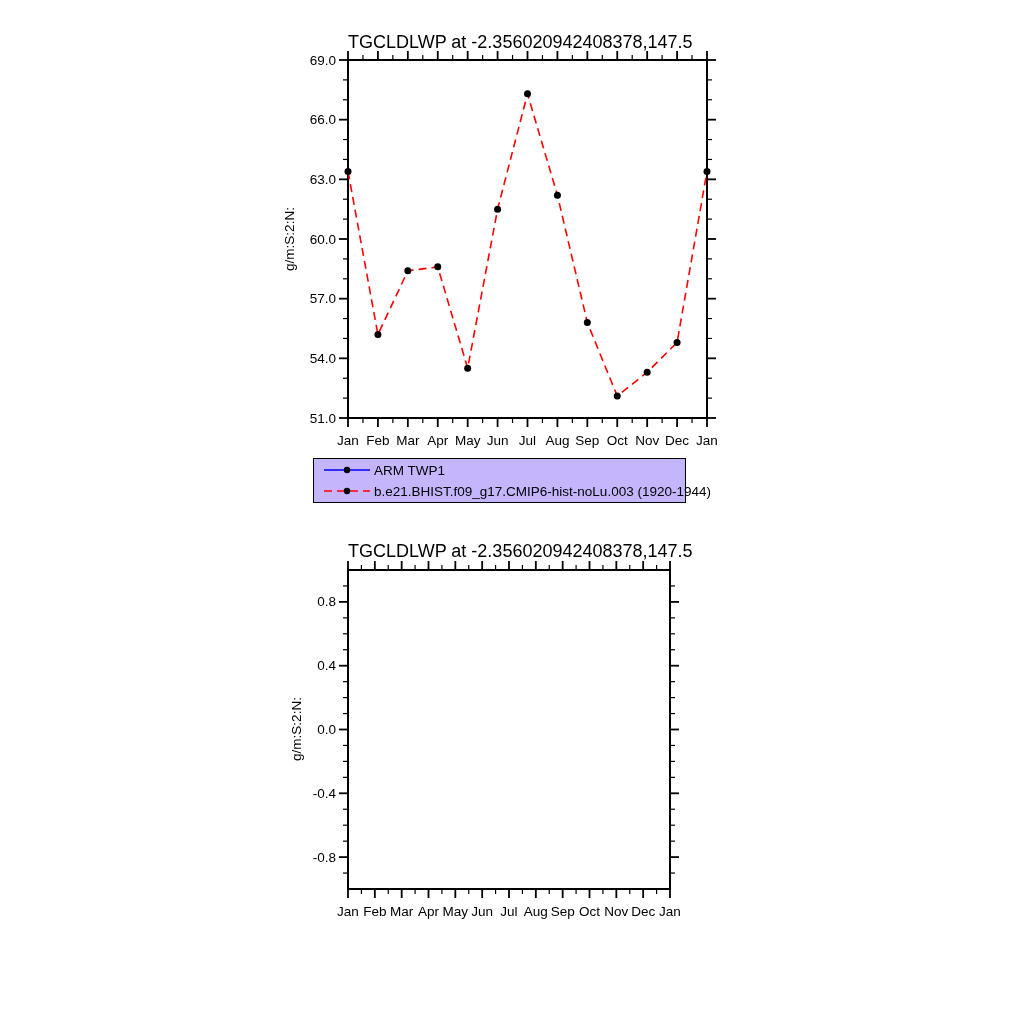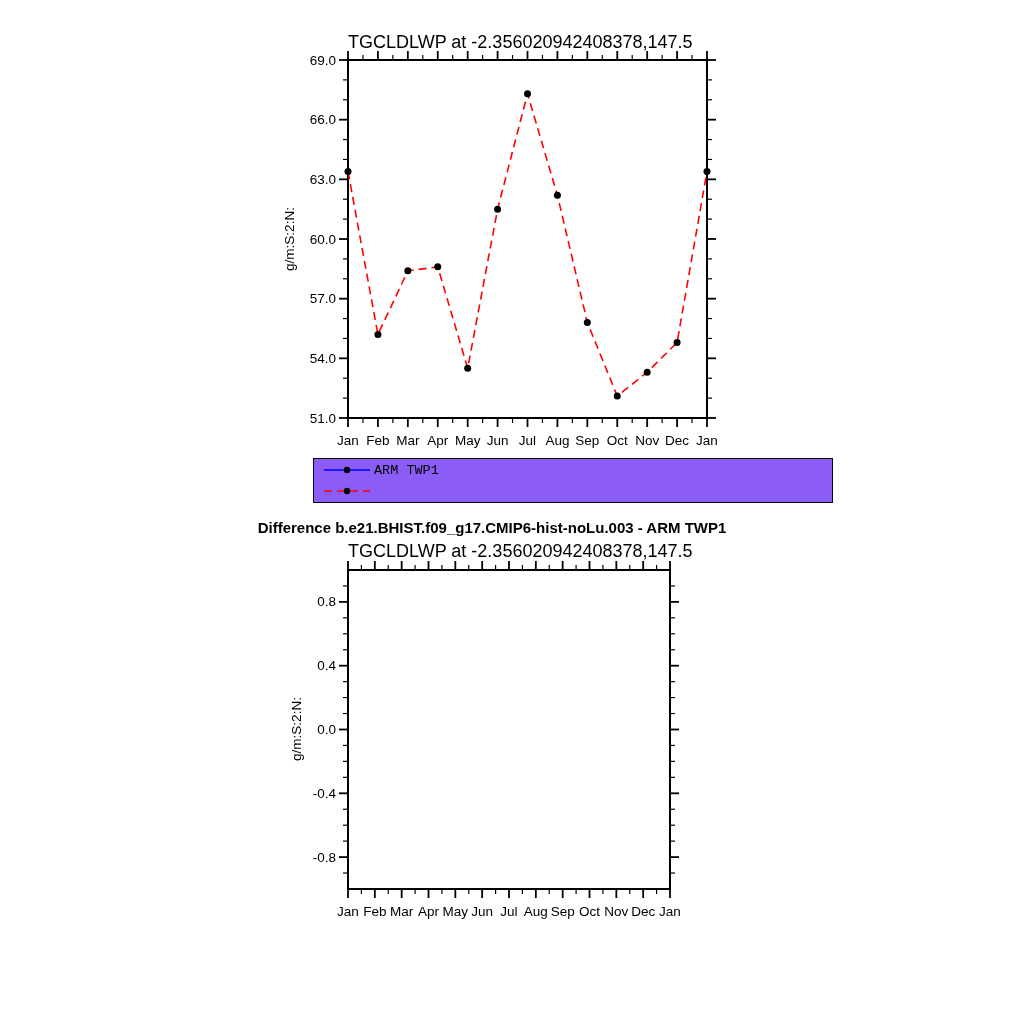--- a/index.html
+++ b/index.html
@@ -6,23 +6,23 @@
   #canvas{
     position:relative;width:1024px;height:1024px;background:#ffffff;overflow:hidden;
     font-family:"Liberation Sans","DejaVu Sans",sans-serif;color:#000;
   }
   #plots{position:absolute;left:0;top:0;}
   .title{position:absolute;font-weight:bold;font-size:16px;white-space:nowrap;transform:translateX(-50%);}
   .title2{position:absolute;font-weight:bold;font-size:15px;white-space:nowrap;transform:translateX(-50%);}
   .subtitle{position:absolute;font-size:18px;white-space:nowrap;}
   .ylab{position:absolute;font-size:13.5px;white-space:nowrap;transform:translate(-50%,-50%) rotate(-90deg);}
   .legend{
-    position:absolute;left:313px;top:458px;width:520px;height:45px;
-    border:1.5px solid #000;background:#8b5cf6;box-sizing:border-box;
-    display:flex;flex-direction:column;justify-content:center;font-family:Liberation Mono, monospace;
+    position:absolute;left:313px;top:458px;width:373px;height:45px;
+    border:1.5px solid #000;background:#c4b5fd;box-sizing:border-box;
+    display:flex;flex-direction:column;justify-content:center;
   }
   .lrow{display:flex;align-items:center;height:21px;padding-left:4px;}
   .lrow svg{flex:0 0 auto;}
   .lrow span{font-size:13.5px;white-space:nowrap;margin-left:2px;}
 </style>
 </head>
 <body>
 
 <div id="canvas">
 
@@ -272,20 +272,20 @@
         <line x1="6" y1="7" x2="52" y2="7" stroke-width="1.5" stroke="#0000ff"></line>
         <circle cx="29" cy="7" r="3.2" fill="#000000"></circle>
       </svg>
       <span>ARM TWP1</span>
     </div>
     <div class="lrow">
       <svg width="54" height="14">
         <line x1="6" y1="7" x2="52" y2="7" stroke-width="1.5" stroke-dasharray="8 5" stroke="#ff0000"></line>
         <circle cx="29" cy="7" r="3.2" fill="#000000"></circle>
       </svg>
+      <span>b.e21.BHIST.f09_g17.CMIP6-hist-noLu.003 (1920-1944)</span>
     </div>
   </div>
 
-  <div class="title2" style="left:492px;top:519px;">Difference b.e21.BHIST.f09_g17.CMIP6-hist-noLu.003 - ARM TWP1</div>
   <div class="subtitle" style="left:348px;top:541px;">TGCLDLWP at -2.356020942408378,147.5</div>
   <div class="ylab" style="left:296px;top:729px;">g/m:S:2:N:</div>
 
 </div>
 
 </body></html>

